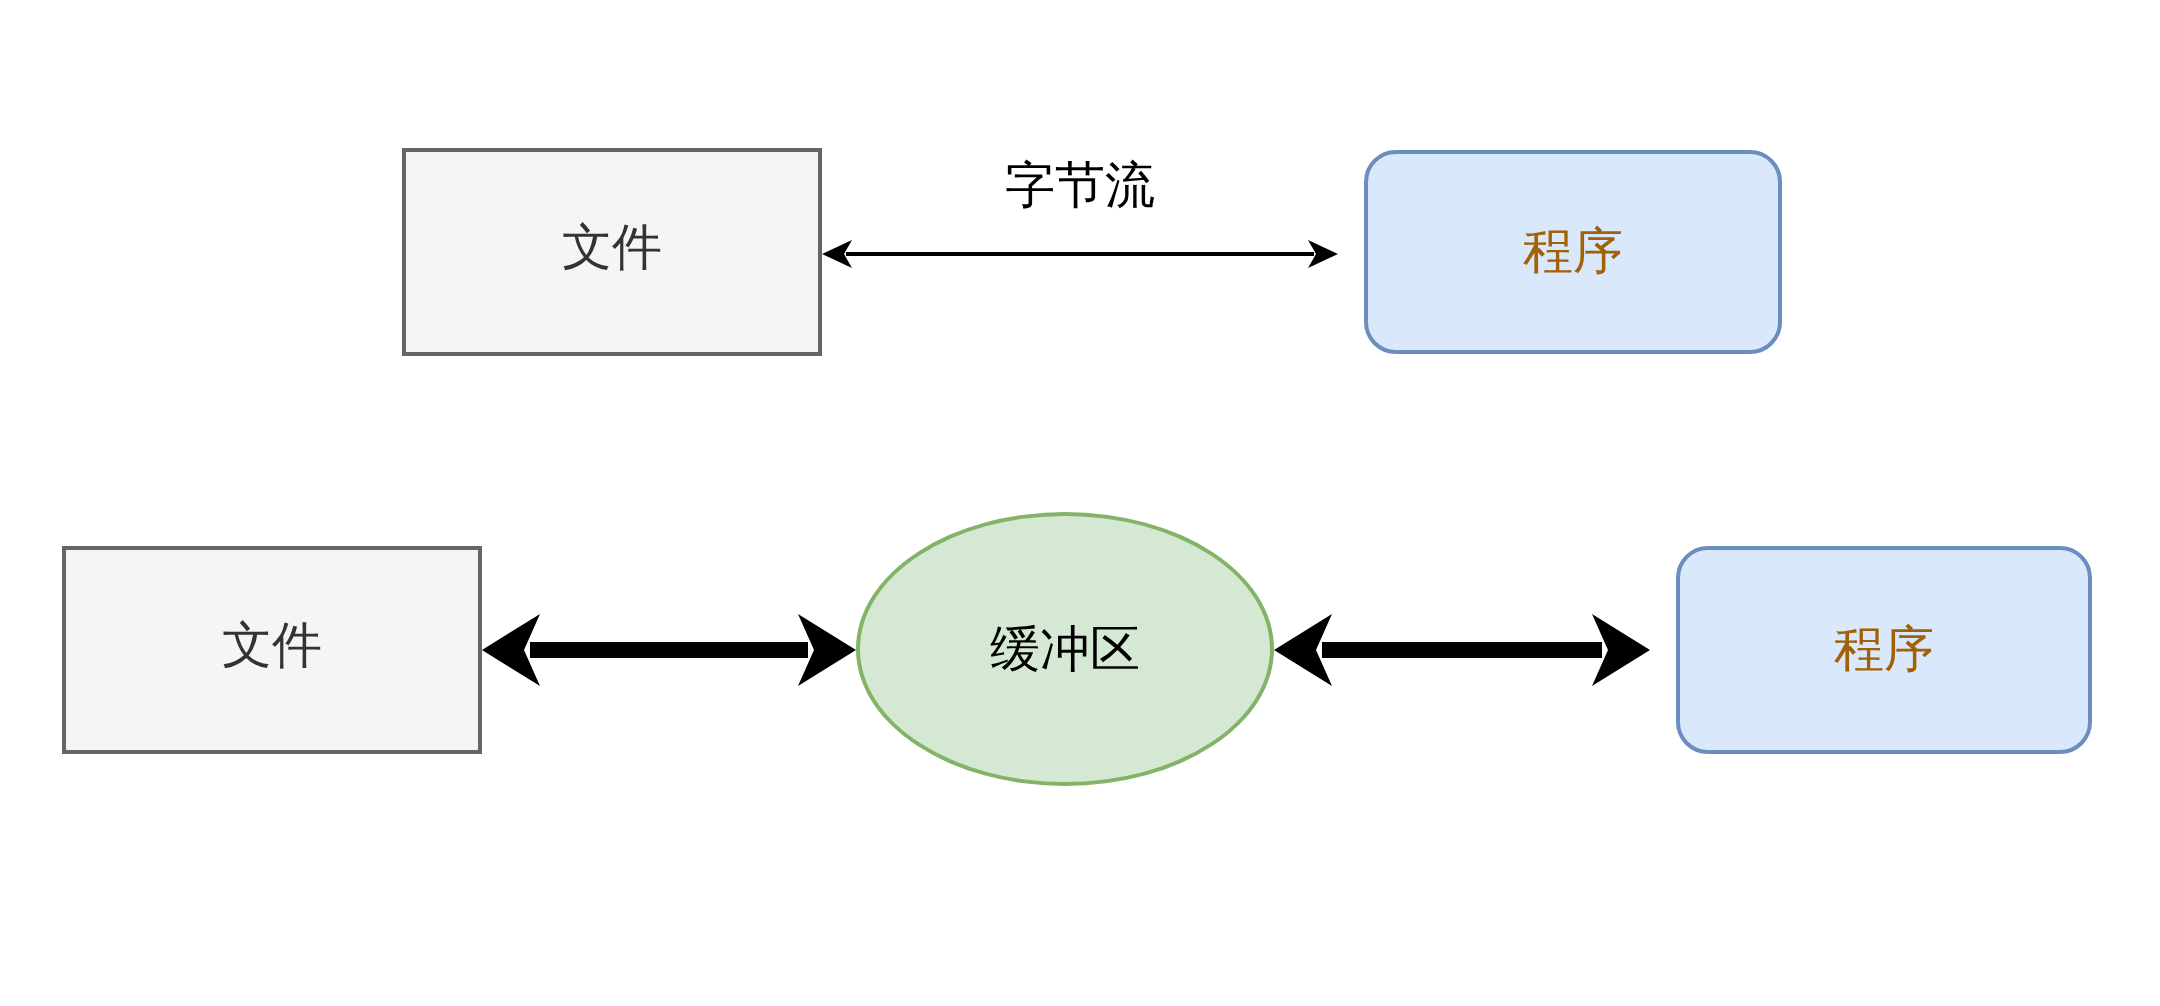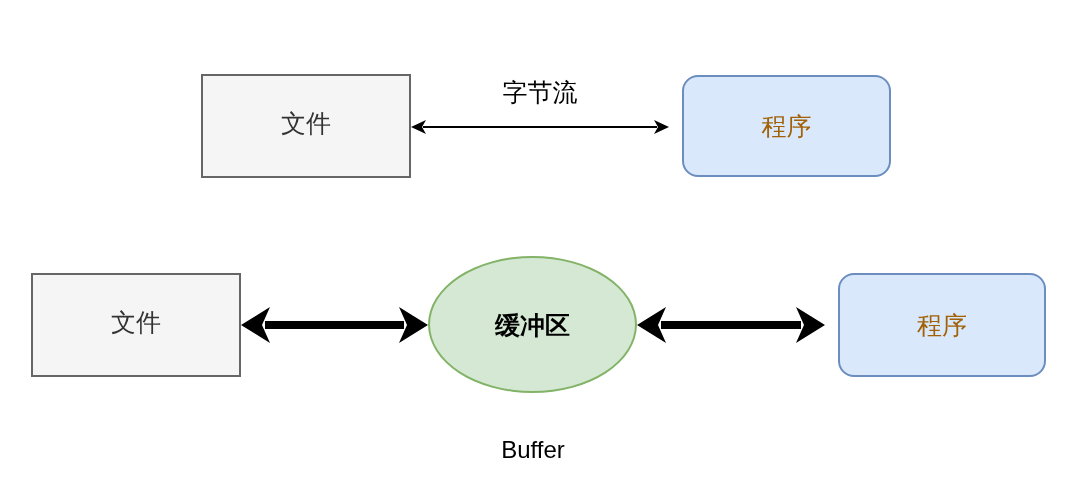--- a/index.html
+++ b/index.html
@@ -35,21 +35,20 @@
     border: 2px solid var(--blue-stroke, #6c8ebf);
     border-radius: 16px;
     color: #a16207;
     margin-left: 13px;
   }
   .ellipse-green {
     background: var(--green-fill, #d5e8d4);
     border: 2px solid var(--green-stroke, #82b366);
     border-radius: 50%;
     color: #000000;
-    font-weight: bold;
   }
   
   .top-file    { left: 201px; top: 74px;  width: 210px; height: 104px; }
   .top-program { left: 669px; top: 75px;  width: 209px; height: 102px; }
   
   .bottom-file    { left: 31px;  top: 273px; width: 210px; height: 104px; }
   .buffer-ellipse { left: 428px; top: 256px; width: 209px; height: 137px; }
   .bottom-program { left: 825px; top: 273px; width: 208px; height: 104px; }
 
   .arrow-svg { position: absolute; display: block; }
@@ -105,15 +104,14 @@
   <svg class="arrow-svg thick-arrow-2" width="188" height="44" viewBox="0 0 188 44">
     <line class="shaft" x1="24" y1="22" x2="164" y2="22" stroke-width="8"></line>
     <polygon class="head" points="0,22 29,4 21,22 29,40"></polygon>
     <polygon class="head" points="188,22 159,4 167,22 159,40"></polygon>
   </svg>
 
   <div class="shape rounded-blue bottom-program">
     <span>程序</span>
   </div>
 
-  <div class="free-label buffer-caption">Buffer</div>
 
 </div>
 
 </body></html>

